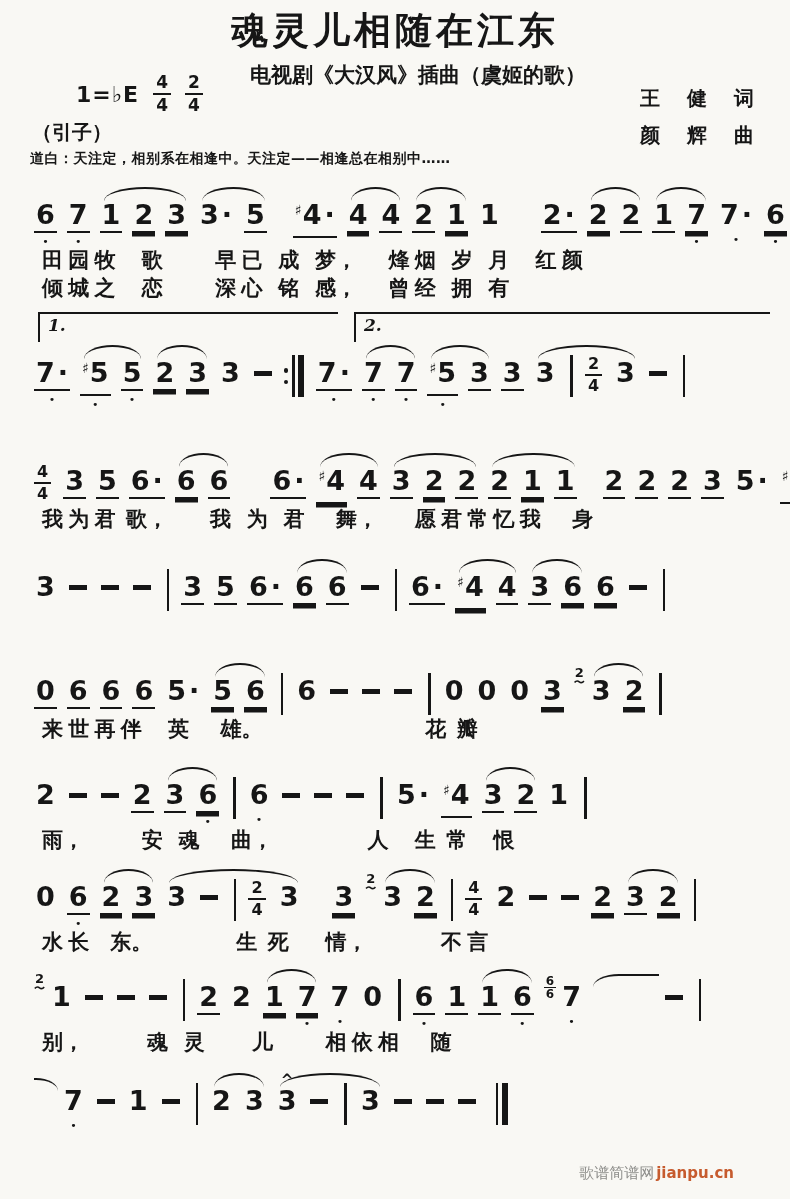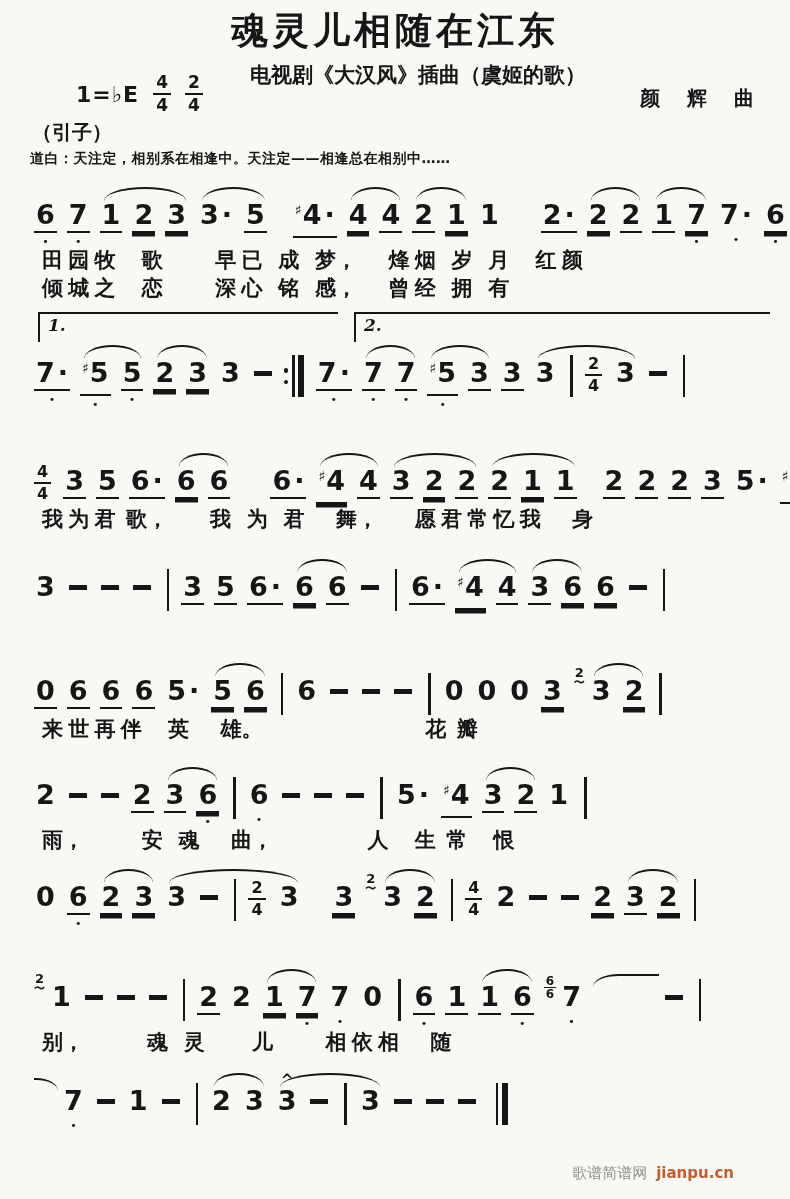--- a/index.html
+++ b/index.html
@@ -69,41 +69,42 @@
   
   .voltas{position:relative;height:30px;}
   .volta{position:absolute;top:0;height:28px;border-top:2.5px solid #161616;border-left:2.5px solid #161616;}
   #v1{left:4px;width:298px;}
   #v2{left:320px;right:0;}
   .vl{display:inline-block;font-style:italic;font-weight:bold;font-size:17px;padding:1px 0 0 8px;
     font-family:"DejaVu Serif","Liberation Serif",serif;}
   
   .watermark{position:absolute;right:56px;bottom:16px;font-size:15px;}
   .wm-site{color:#8d8d8a;}
-  .wm-domain{font-weight:bold;margin-left:9px;}
+  .wm-domain{font-weight:bold;margin-left:2px;}
 </style>
 </head>
 <body>
 
 <div class="hdr-title">魂灵儿相随在江东</div>
 <div class="hdr-sub">电视剧《大汉风》插曲（虞姬的歌）</div>
 
 <div class="keysig">
   <span class="key">1=♭E</span>
   <span class="frac">
     <i class="fn">4</i>
     <i class="fd">4</i>
   </span>
   <span class="frac">
     <i class="fn">2</i>
     <i class="fd">4</i>
   </span>
 </div>
 
 <div class="credits">
+  <div>王 健 词</div>
   <div>颜 辉 曲</div>
 </div>
 
 <div class="section">（引子）</div>
 <div class="speech">道白：天注定，相别系在相逢中。天注定——相逢总在相别中……</div>
 
 <div class="sys" style="top: 186px;">
     <div class="notes">
       <span class="note">
         <span class="nrow u1">
@@ -841,20 +842,21 @@
           </span>
         </span>
         <span class="note">
           <span class="nrow u2">
             <span class="num">2</span>
           </span>
         </span>
       </span>
       <span class="bar"></span>
     </div>
+    <div class="lyr">水 长    东。                生  死       情，              不 言</div>
   </div>
 <div class="sys" style="top: 968px;">
     <div class="notes">
       <span class="grace">
         <i class="gv">2</i>
         <i class="gt">〜</i>
       </span>
       <span class="note">
         <span class="nrow u0">
           <span class="num">1</span>

